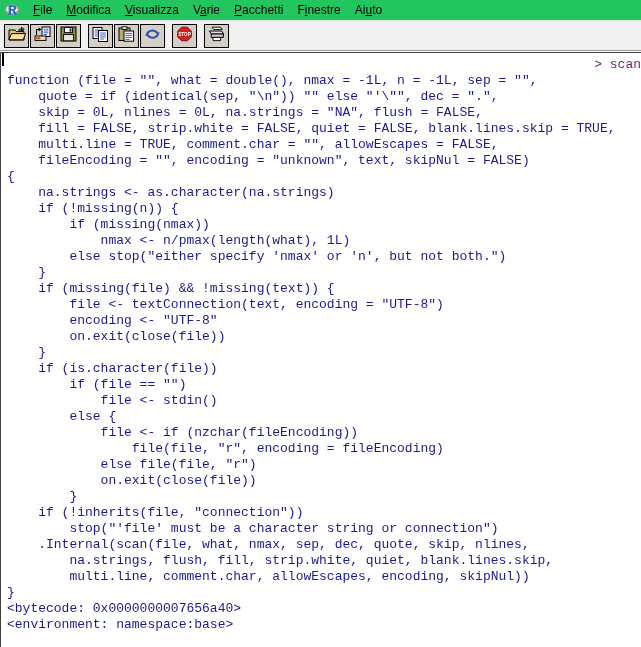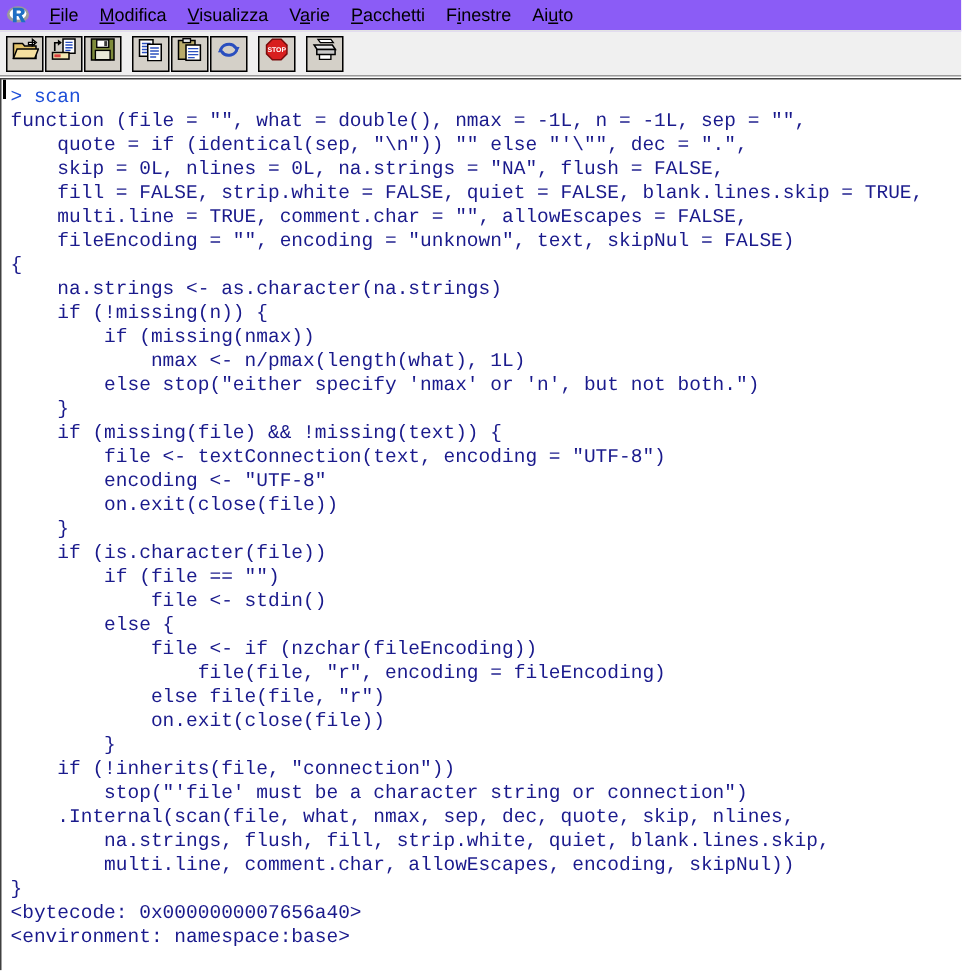--- a/index.html
+++ b/index.html
@@ -12,21 +12,21 @@
     height: 647px;
     position: relative;
     overflow: hidden;
     background: #ffffff;
     font-family: "Liberation Sans", sans-serif;
   }
 
   
   .menubar {
     height: 21px;
-    background: #8b5cf6;
+    background: #22c55e;
     display: flex;
     align-items: center;
     padding-left: 4px;
     box-sizing: border-box;
     border-bottom: 1px solid #e3e3e3;
     user-select: none;
   }
   .rlogo {
     width: 16px;
     height: 16px;
@@ -84,21 +84,21 @@
   }
   .console {
     padding: 4px 0 0 6px;
     font-family: "Liberation Mono", "DejaVu Sans Mono", monospace;
     font-size: 13px;
     line-height: 16px;
     white-space: pre;
     letter-spacing: 0px;
   }
   .ln { display: block; height: 16px; }
-  .c-prompt { color: #1d4ed8; }
+  .c-prompt { color: #701a75; text-align: right; }
   .c-out { color: #1a1a8c; }
   .caret {
     position: absolute;
     left: 1px;
     top: 0px;
     width: 2px;
     height: 13px;
     background: #000000;
   }
 </style>

